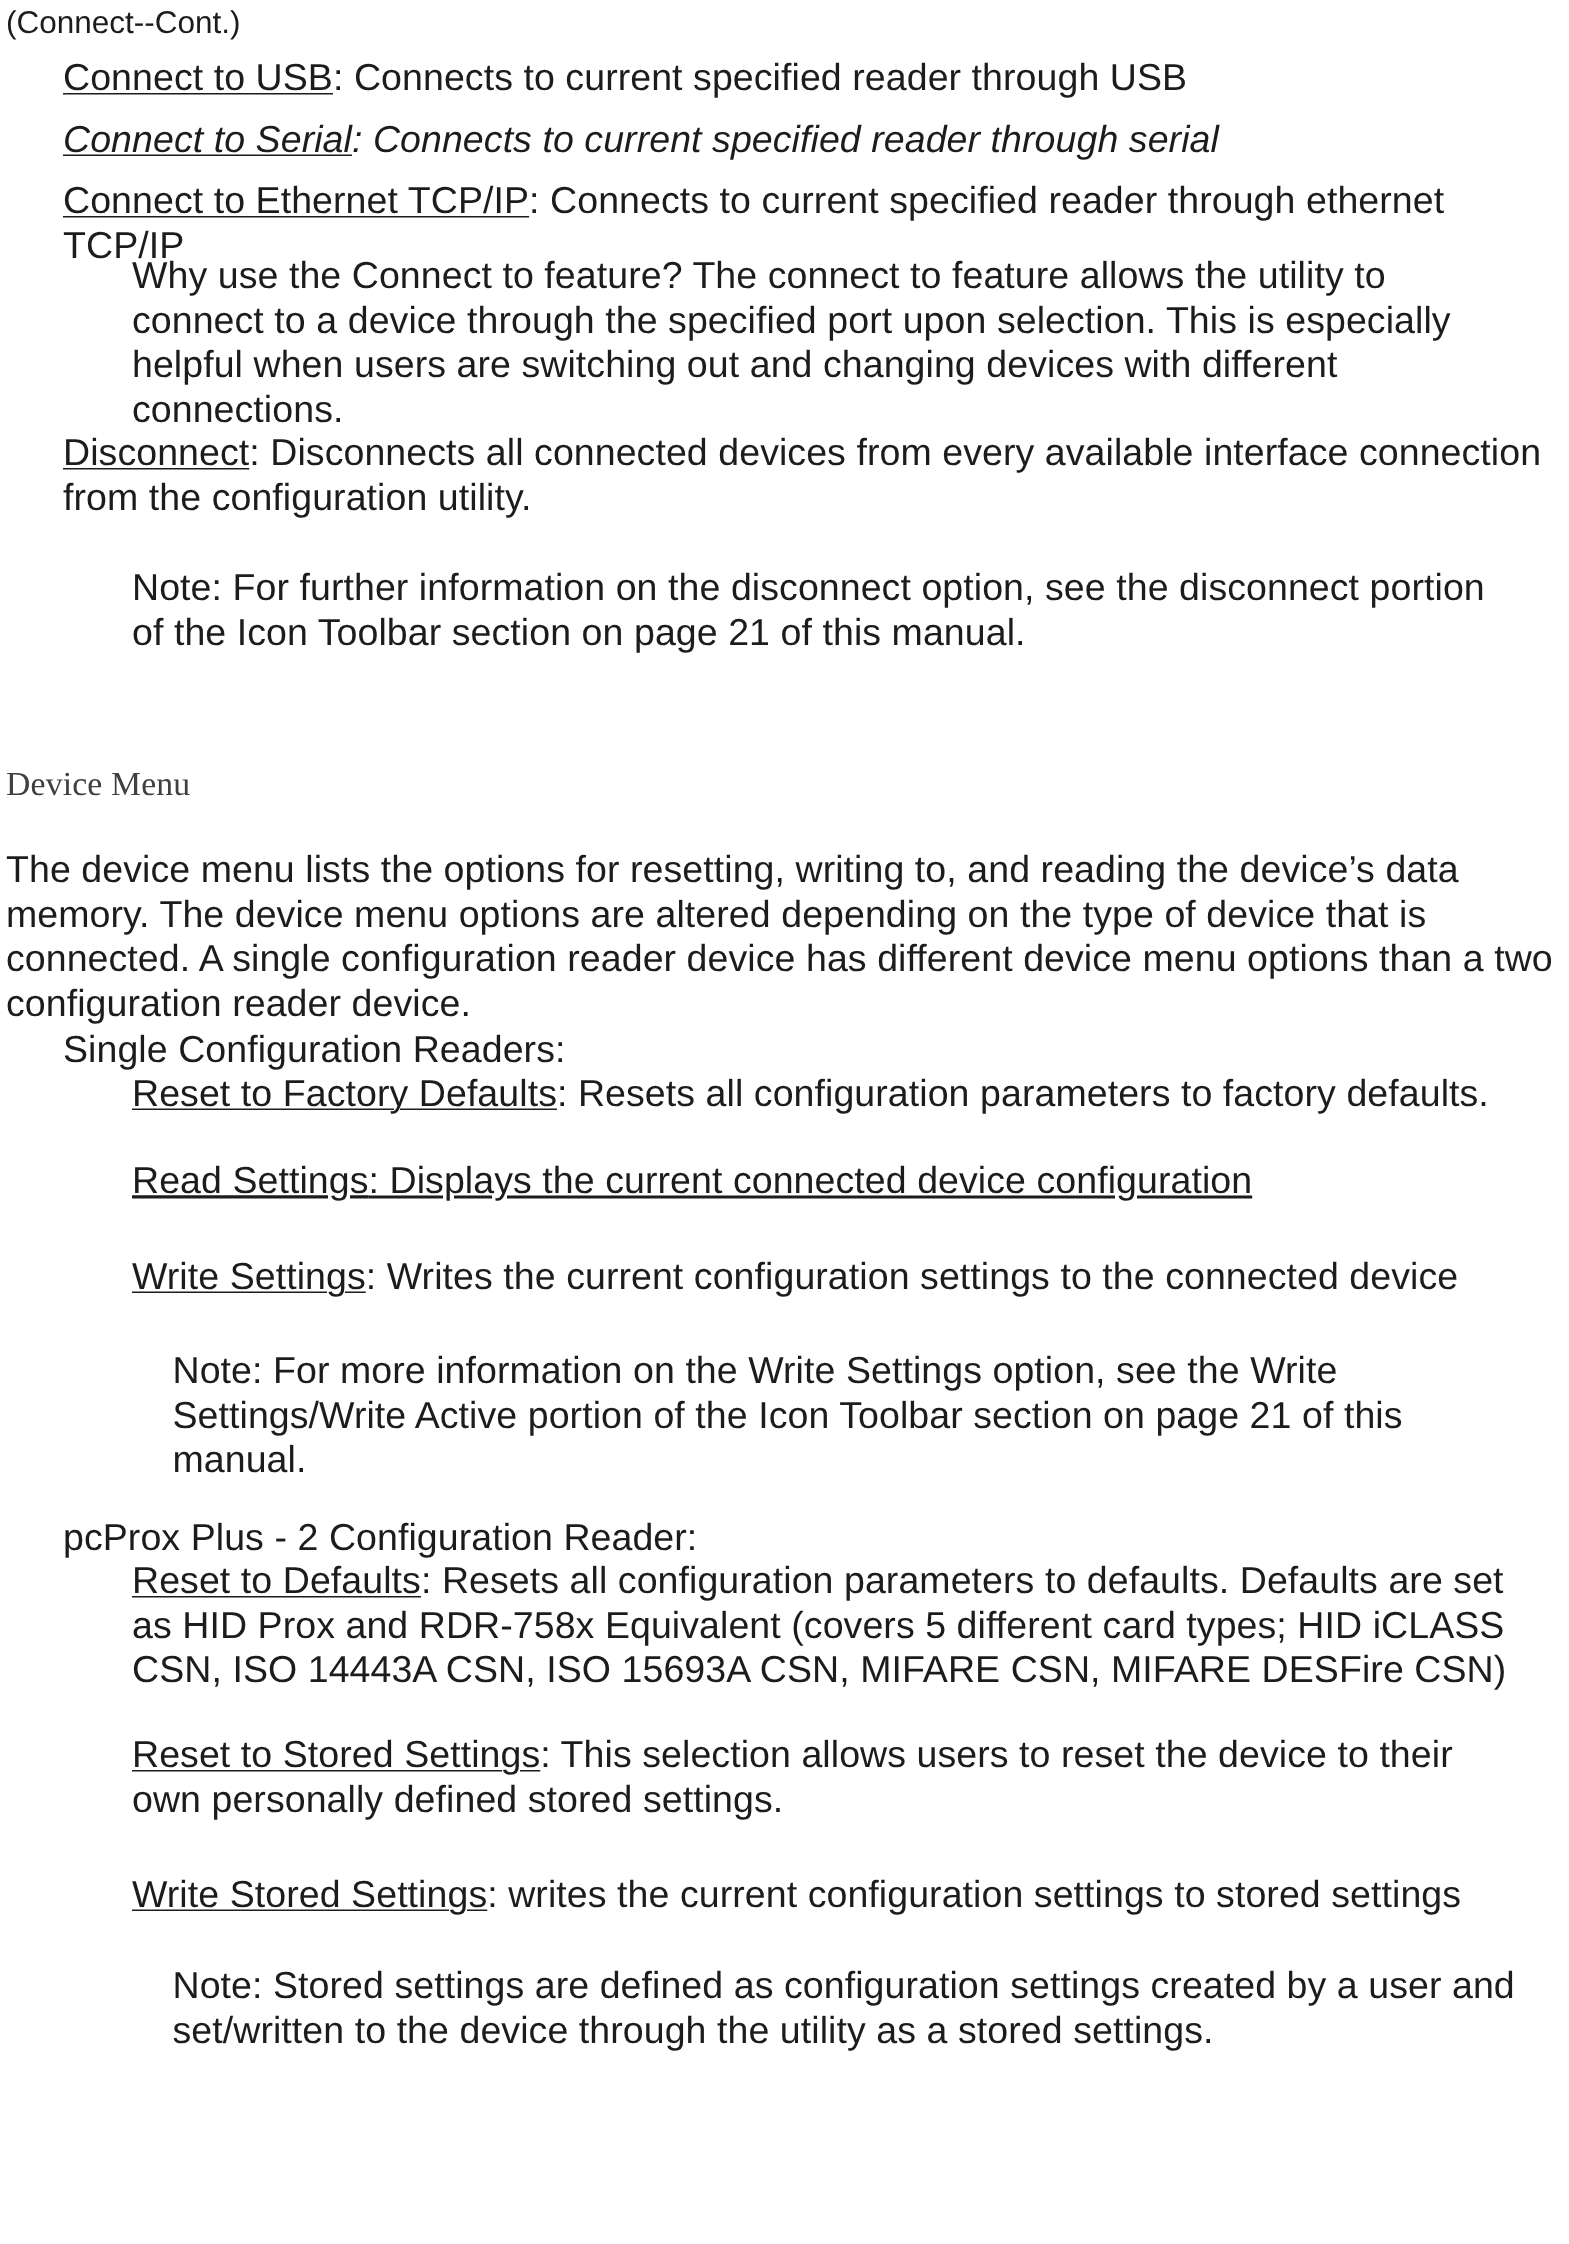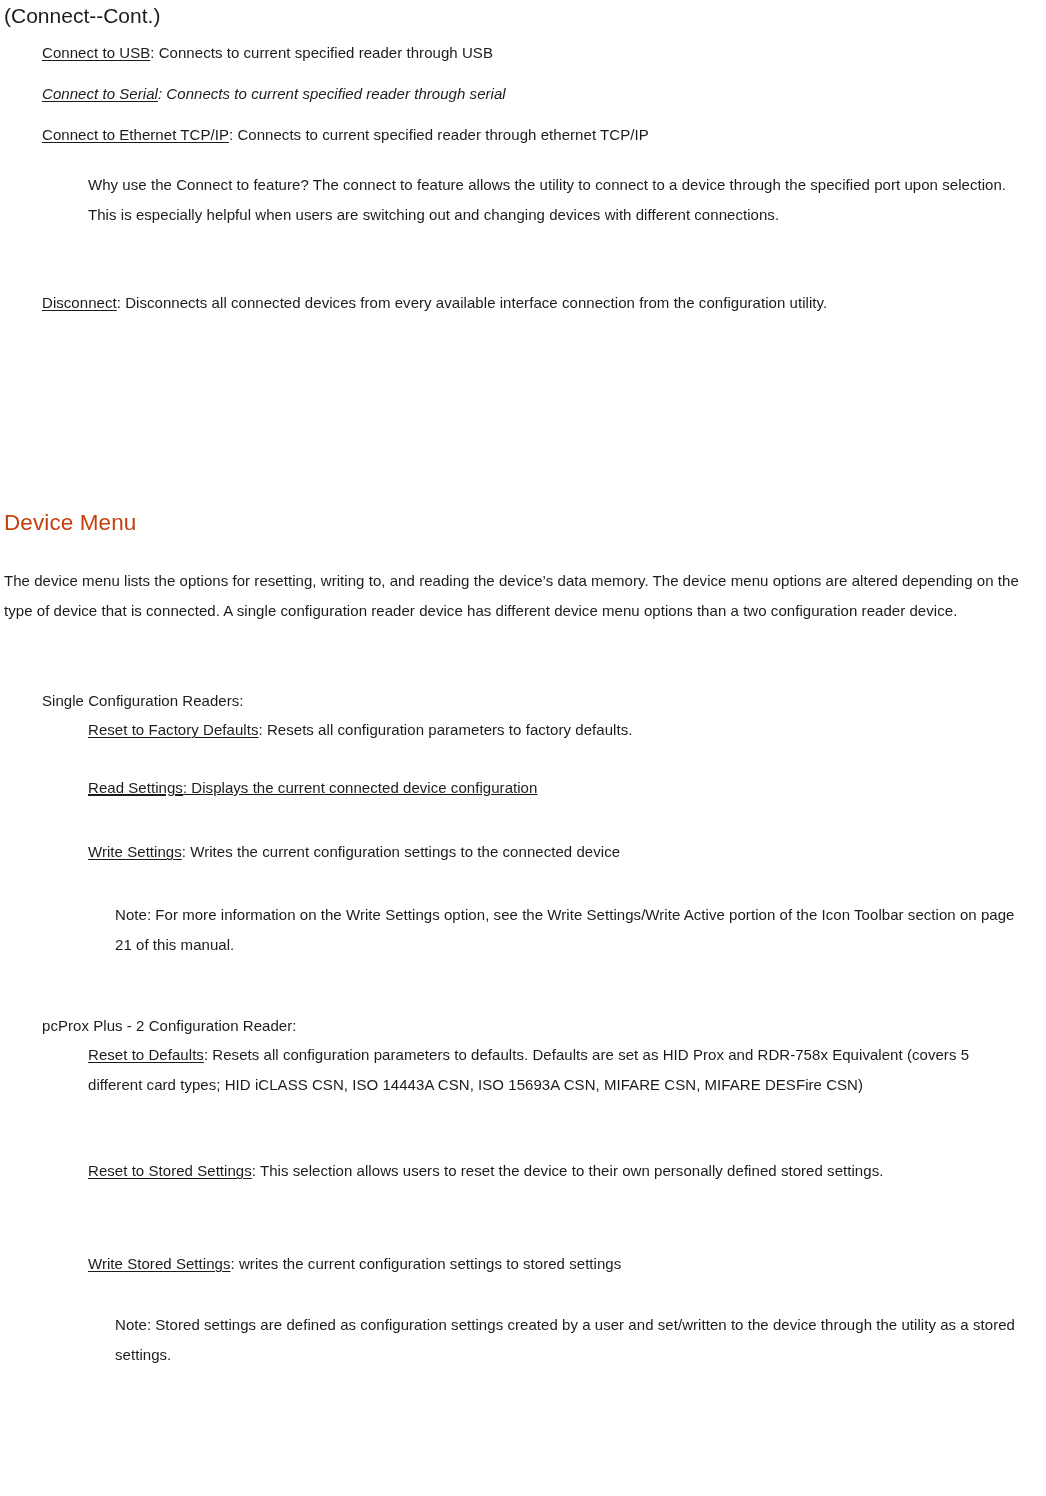--- a/index.html
+++ b/index.html
@@ -21,21 +21,21 @@
     position: relative;
     width: 1046px;
     height: 1456px;
     box-sizing: border-box;
     padding: 0;
     overflow: hidden;
   }
 
   
   .blk {
-    font-size: 15px;
+    font-size: 25px;
     line-height: 29.6px;
     color: #1c1c1c;
     letter-spacing: 0.05px;
     margin: 0;
   }
 
   .title-cont {
     position: absolute;
     left: 4px;
     top: 2px;
@@ -58,22 +58,23 @@
     text-decoration: underline;
     text-underline-offset: 2px;
     text-decoration-thickness: 1.4px;
   }
 
   .heading {
     position: absolute;
     left: 4px;
     font-size: 22.5px;
     line-height: 30px;
-    color: #c2410c;
+    color: #404040;
     letter-spacing: 0.1px;
+    font-family: Liberation Serif, serif;
   }
 
   
   .footer {
     position: absolute;
     left: 0;
     top: 1467px;
     width: 1046px;
     height: 29px;
   }
@@ -110,20 +111,21 @@
   <div class="blk lvl1 w-ind1" style="top:120px;">
     <span class="u">Connect to Ethernet TCP/IP</span><span>: Connects to current specified reader through ethernet TCP/IP</span>
   </div>
 
   <div class="blk lvl2 w-ind2" style="top:170px;">Why use the Connect to feature? The connect to feature allows the utility to connect to a device through the specified port upon selection. This is especially helpful when users are switching out and changing devices with different connections.</div>
 
   <div class="blk lvl1 w-ind1" style="top:288px;">
     <span class="u">Disconnect</span><span>: Disconnects all connected devices from every available interface connection from the configuration utility.</span>
   </div>
 
+  <div class="blk lvl2 w-ind3" style="top:378px;">Note: For further  information  on the disconnect  option,  see the disconnect portion of the Icon  Toolbar   section   on  page  21 of this manual.</div>
 
   <div class="heading" style="top:508px;">Device Menu</div>
 
   <div class="blk lvl0 w-main" style="top:566px;">The device menu lists the options for resetting, writing to, and reading the device’s data memory. The device menu options  are altered depending on the type of device that is connected.  A single configuration  reader device has different  device menu options  than a two configuration  reader device.</div>
 
   <div class="blk lvl1 w-ind1" style="top:686px;">Single Configuration Readers:</div>
 
   <div class="blk lvl2 w-ind2" style="top:715px;">
     <span class="u">Reset to Factory Defaults</span><span>:  Resets all configuration  parameters to factory defaults.</span>
   </div>

